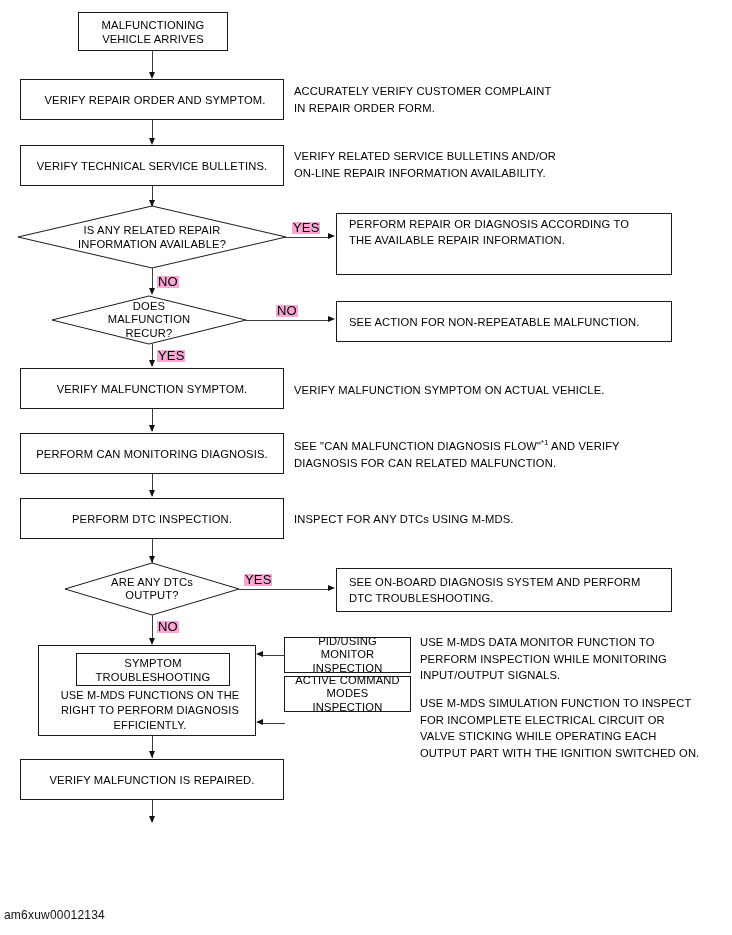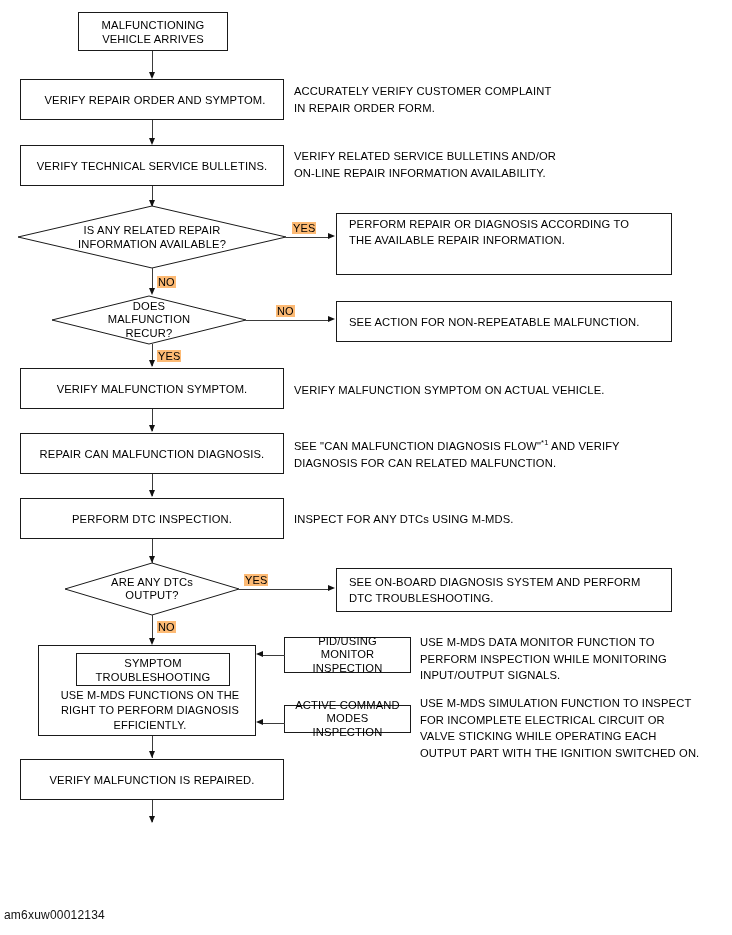--- a/index.html
+++ b/index.html
@@ -76,24 +76,24 @@
     font-size: 11.2px;
     line-height: 16.5px;
     letter-spacing: 0.15px;
     white-space: pre-line;
     text-align: left;
   }
 
   
   .edge-label {
     position: absolute;
-    font-size: 11px;
+    font-size: 13px;
     line-height: 12px;
     letter-spacing: 0.15px;
-    background: #fdba74;
+    background: #f9a8d4;
     padding: 0 1px;
   }
 
   
   .conn {
     position: absolute;
     background: #3b3b3b;
   }
   .conn.v { width: 1px; }
   .conn.h { height: 1px; }
@@ -236,21 +236,21 @@
 
   <div class="node box" style="left:20px; top:368px; width:264px; height:41px;text-align:center;">
     <span>VERIFY MALFUNCTION SYMPTOM.</span>
   </div>
   <div class="note" style="left:294px; top:382px; width:420px;">VERIFY MALFUNCTION SYMPTOM ON ACTUAL VEHICLE.</div>
 
   <div class="conn v" style="left:152px; top:409px; height:22px;"></div>
   <div class="arrow-down" style="left:149px; top:425px;"></div>
 
   <div class="node box" style="left:20px; top:433px; width:264px; height:41px;">
-    <span>REPAIR CAN MALFUNCTION DIAGNOSIS.</span>
+    <span>PERFORM CAN MONITORING DIAGNOSIS.</span>
   </div>
   <div class="note" style="left:294px; top:438px; width:420px; white-space:normal;">
     <span>
       <span>SEE "CAN MALFUNCTION DIAGNOSIS FLOW"</span><sup>*1</sup><span> AND VERIFY</span>
     </span><br>
     <span>DIAGNOSIS FOR CAN RELATED MALFUNCTION.</span>
   </div>
 
   <div class="conn v" style="left:152px; top:474px; height:22px;"></div>
   <div class="arrow-down" style="left:149px; top:490px;"></div>
@@ -298,21 +298,21 @@
   <div class="node box" style="left:284px; top:637px; width:127px; height:36px;">
     <span style="white-space:pre-line; line-height:13.5px;">PID/USING MONITOR
 INSPECTION</span>
   </div>
   <div class="conn h" style="left:263px; top:655px; width:22px;"></div>
   <div class="arrow-left" style="left:256px; top:651px;"></div>
   <div class="note" style="left:420px; top:634px; width:310px; line-height:16.5px;">USE M-MDS DATA MONITOR FUNCTION TO
 PERFORM INSPECTION WHILE MONITORING
 INPUT/OUTPUT SIGNALS.</div>
 
-  <div class="node box" style="left:284px; top:705px; width:127px; height:28px;">
+  <div class="node box" style="left:284px; top:676px; width:127px; height:36px;">
     <span style="white-space:pre-line; line-height:13.5px;">ACTIVE COMMAND
 MODES INSPECTION</span>
   </div>
   <div class="conn h" style="left:263px; top:723px; width:22px;"></div>
   <div class="arrow-left" style="left:256px; top:719px;"></div>
   <div class="note" style="left:420px; top:695px; width:315px; line-height:16.5px;">USE M-MDS SIMULATION FUNCTION TO INSPECT
 FOR INCOMPLETE ELECTRICAL CIRCUIT OR
 VALVE STICKING WHILE OPERATING EACH
 OUTPUT PART WITH THE IGNITION SWITCHED ON.</div>
 

